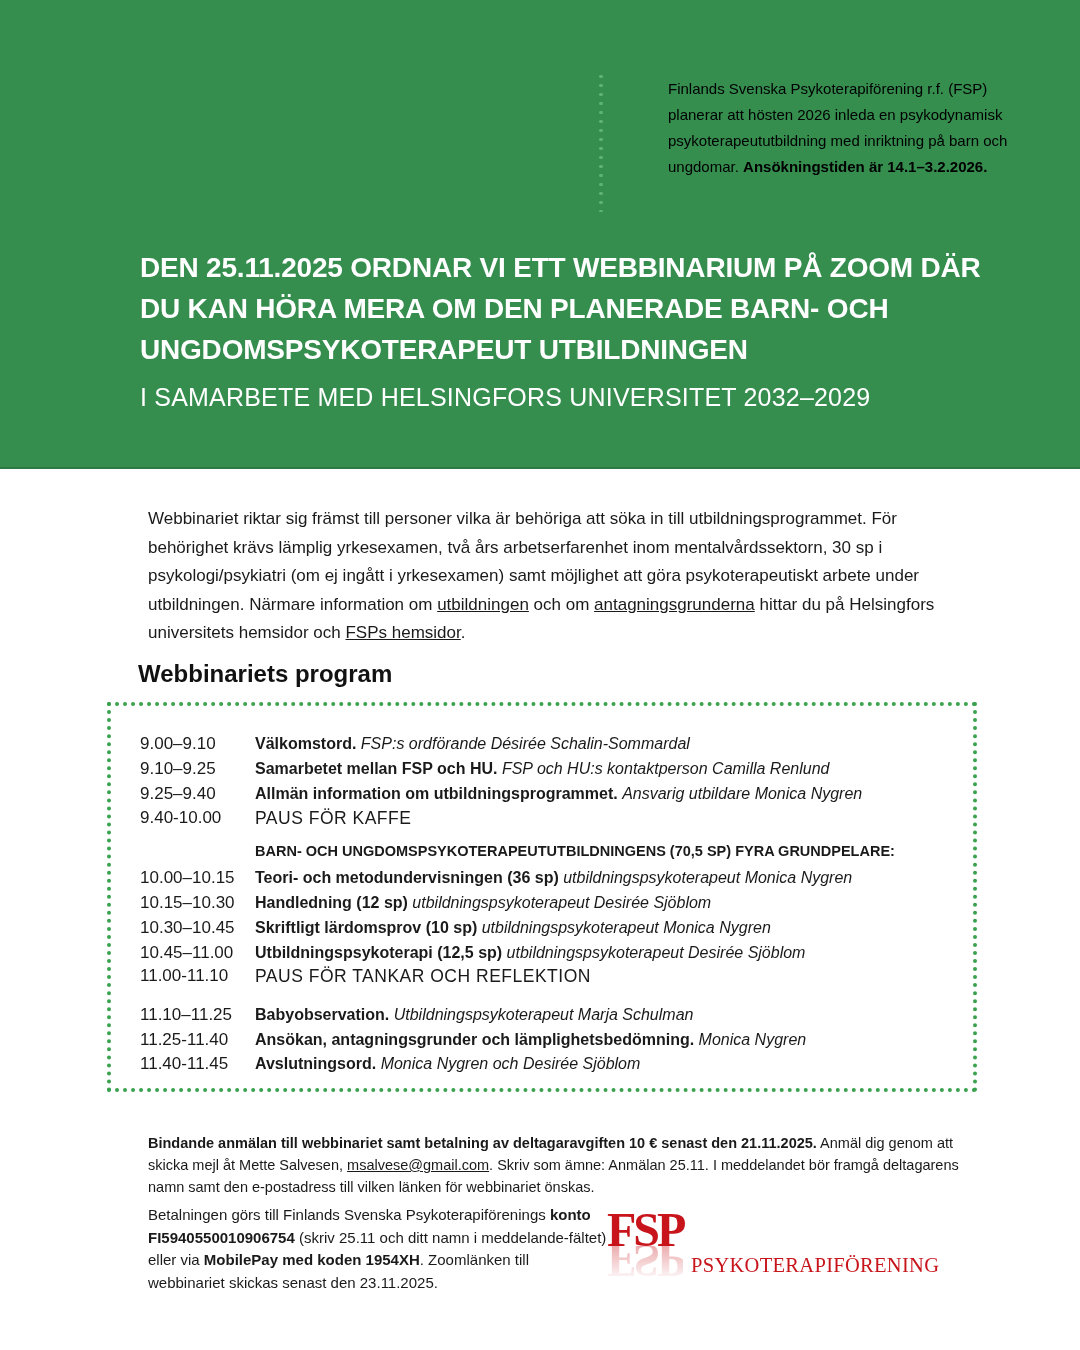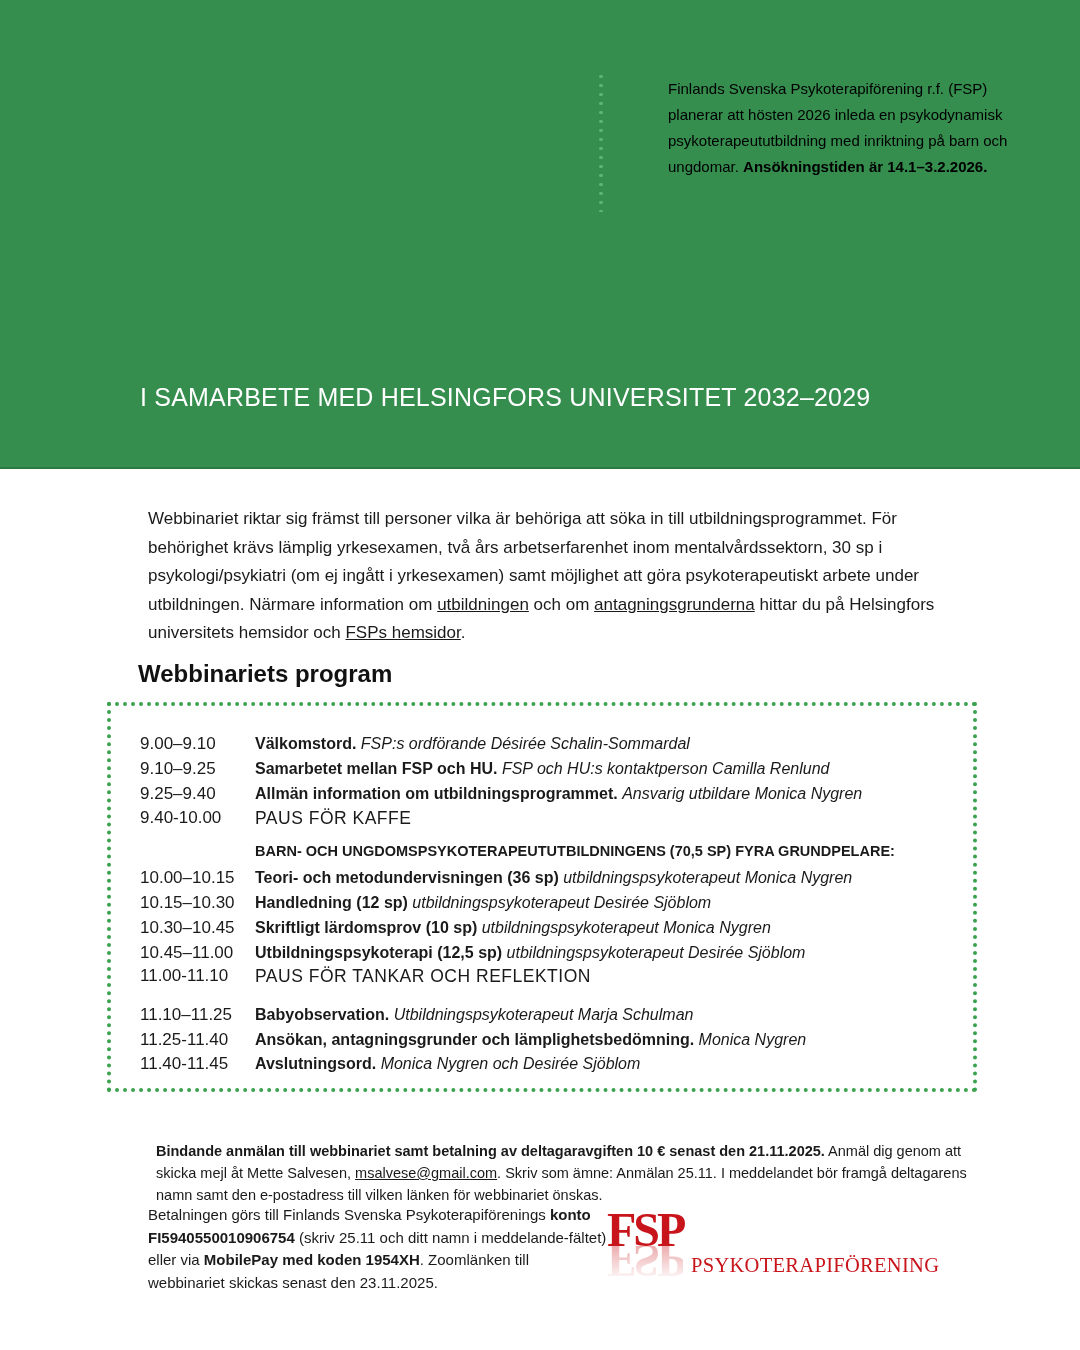--- a/index.html
+++ b/index.html
@@ -15,37 +15,38 @@
   .intro a, .signup a { color:#1a1a1a; text-decoration:underline; }
   .prog-title { position:absolute; left:138px; top:660px; font-size:24px; font-weight:bold; margin:0; color:#111; }
   .prog-box { position:absolute; left:107px; top:702px; width:870px; height:390px; border:4px dotted #3aa14f; box-sizing:border-box; }
   .prog-row { position:absolute; left:140px; font-size:16px; white-space:nowrap; line-height:22px; }
   .prog-row .time { position:absolute; left:0; top:0; width:115px; font-size:17px; }
   .prog-row .desc { position:absolute; left:115px; top:0; }
   .prog-row .desc b { font-weight:bold; }
   .prog-row .desc i { font-style:italic; }
   .prog-row .pause { position:absolute; left:115px; top:0; font-size:17.5px; letter-spacing:0.5px; }
   .pillar-head { position:absolute; left:255px; top:843px; font-size:14.5px; font-weight:bold; white-space:nowrap; }
-  .signup { position:absolute; left:140px; top:1124px; width:830px; font-size:14.5px; line-height:22px; margin:16px; }
+  .signup { position:absolute; left:140px; top:1124px; width:830px; font-size:14.5px; line-height:22px; margin:8px; }
   .payment { position:absolute; left:140px; top:1196px; width:460px; font-size:15px; line-height:22.5px; margin:8px; }
   .logo { position:absolute; left:607px; top:1208px; width:350px; height:80px; }
   .logo-fsp { position:absolute; left:0; top:0; font-family:"Liberation Serif", serif; font-weight:bold; font-size:48px; line-height:44px; color:#c8151b; letter-spacing:-3px; }
   .logo-fsp-ref { position:absolute; left:0; top:38px; font-family:"Liberation Serif", serif; font-weight:bold; font-size:48px; line-height:44px; color:#c8151b; letter-spacing:-3px; transform:scaleY(-1); opacity:0.35; height:36px; overflow:hidden; -webkit-mask-image:linear-gradient(to top, rgba(0,0,0,1), rgba(0,0,0,0)); }
   .logo-line1 { position:absolute; left:84px; top:16px; font-family:"Liberation Serif", serif; font-size:25px; color:#c8151b; white-space:nowrap; letter-spacing:0.3px; }
   .logo-line2 { position:absolute; left:84px; top:46px; font-family:"Liberation Serif", serif; font-size:20.5px; color:#c8151b; white-space:nowrap; letter-spacing:0.3px; }
 </style>
 </head>
 <body>
 
 <div class="header">
   <div class="h-divider"></div>
   <div class="h-intro">
     <span>Finlands Svenska Psykoterapiförening r.f. (FSP) planerar att hösten 2026 inleda en psykodynamisk psykoterapeututbildning med inriktning på barn och ungdomar.</span>
     <b>Ansökningstiden är 14.1–3.2.2026.</b>
   </div>
+  <h2 class="h-event">Den 25.11.2025 ordnar vi ett webbinarium på Zoom där du kan höra mera om den planerade barn- och ungdomspsykoterapeut utbildningen</h2>
   <div class="h-sub">I SAMARBETE MED HELSINGFORS UNIVERSITET 2032–2029</div>
 </div>
 
 <p class="intro">
   <span>Webbinariet riktar sig främst till personer vilka är behöriga att söka in till utbildningsprogrammet. För behörighet krävs lämplig yrkesexamen, två års arbetserfarenhet inom mentalvårdssektorn, 30 sp i psykologi/psykiatri (om ej ingått i yrkesexamen) samt möjlighet att göra psykoterapeutiskt arbete under utbildningen. Närmare information om </span><a href="#">utbildningen</a><span> och om </span><a href="#">antagningsgrunderna</a><span> hittar du på Helsingfors universitets hemsidor och </span><a href="#">FSPs hemsidor</a><span>.</span>
 </p>
 
 <h3 class="prog-title">Webbinariets program</h3>
 <div class="prog-box"></div>
 

